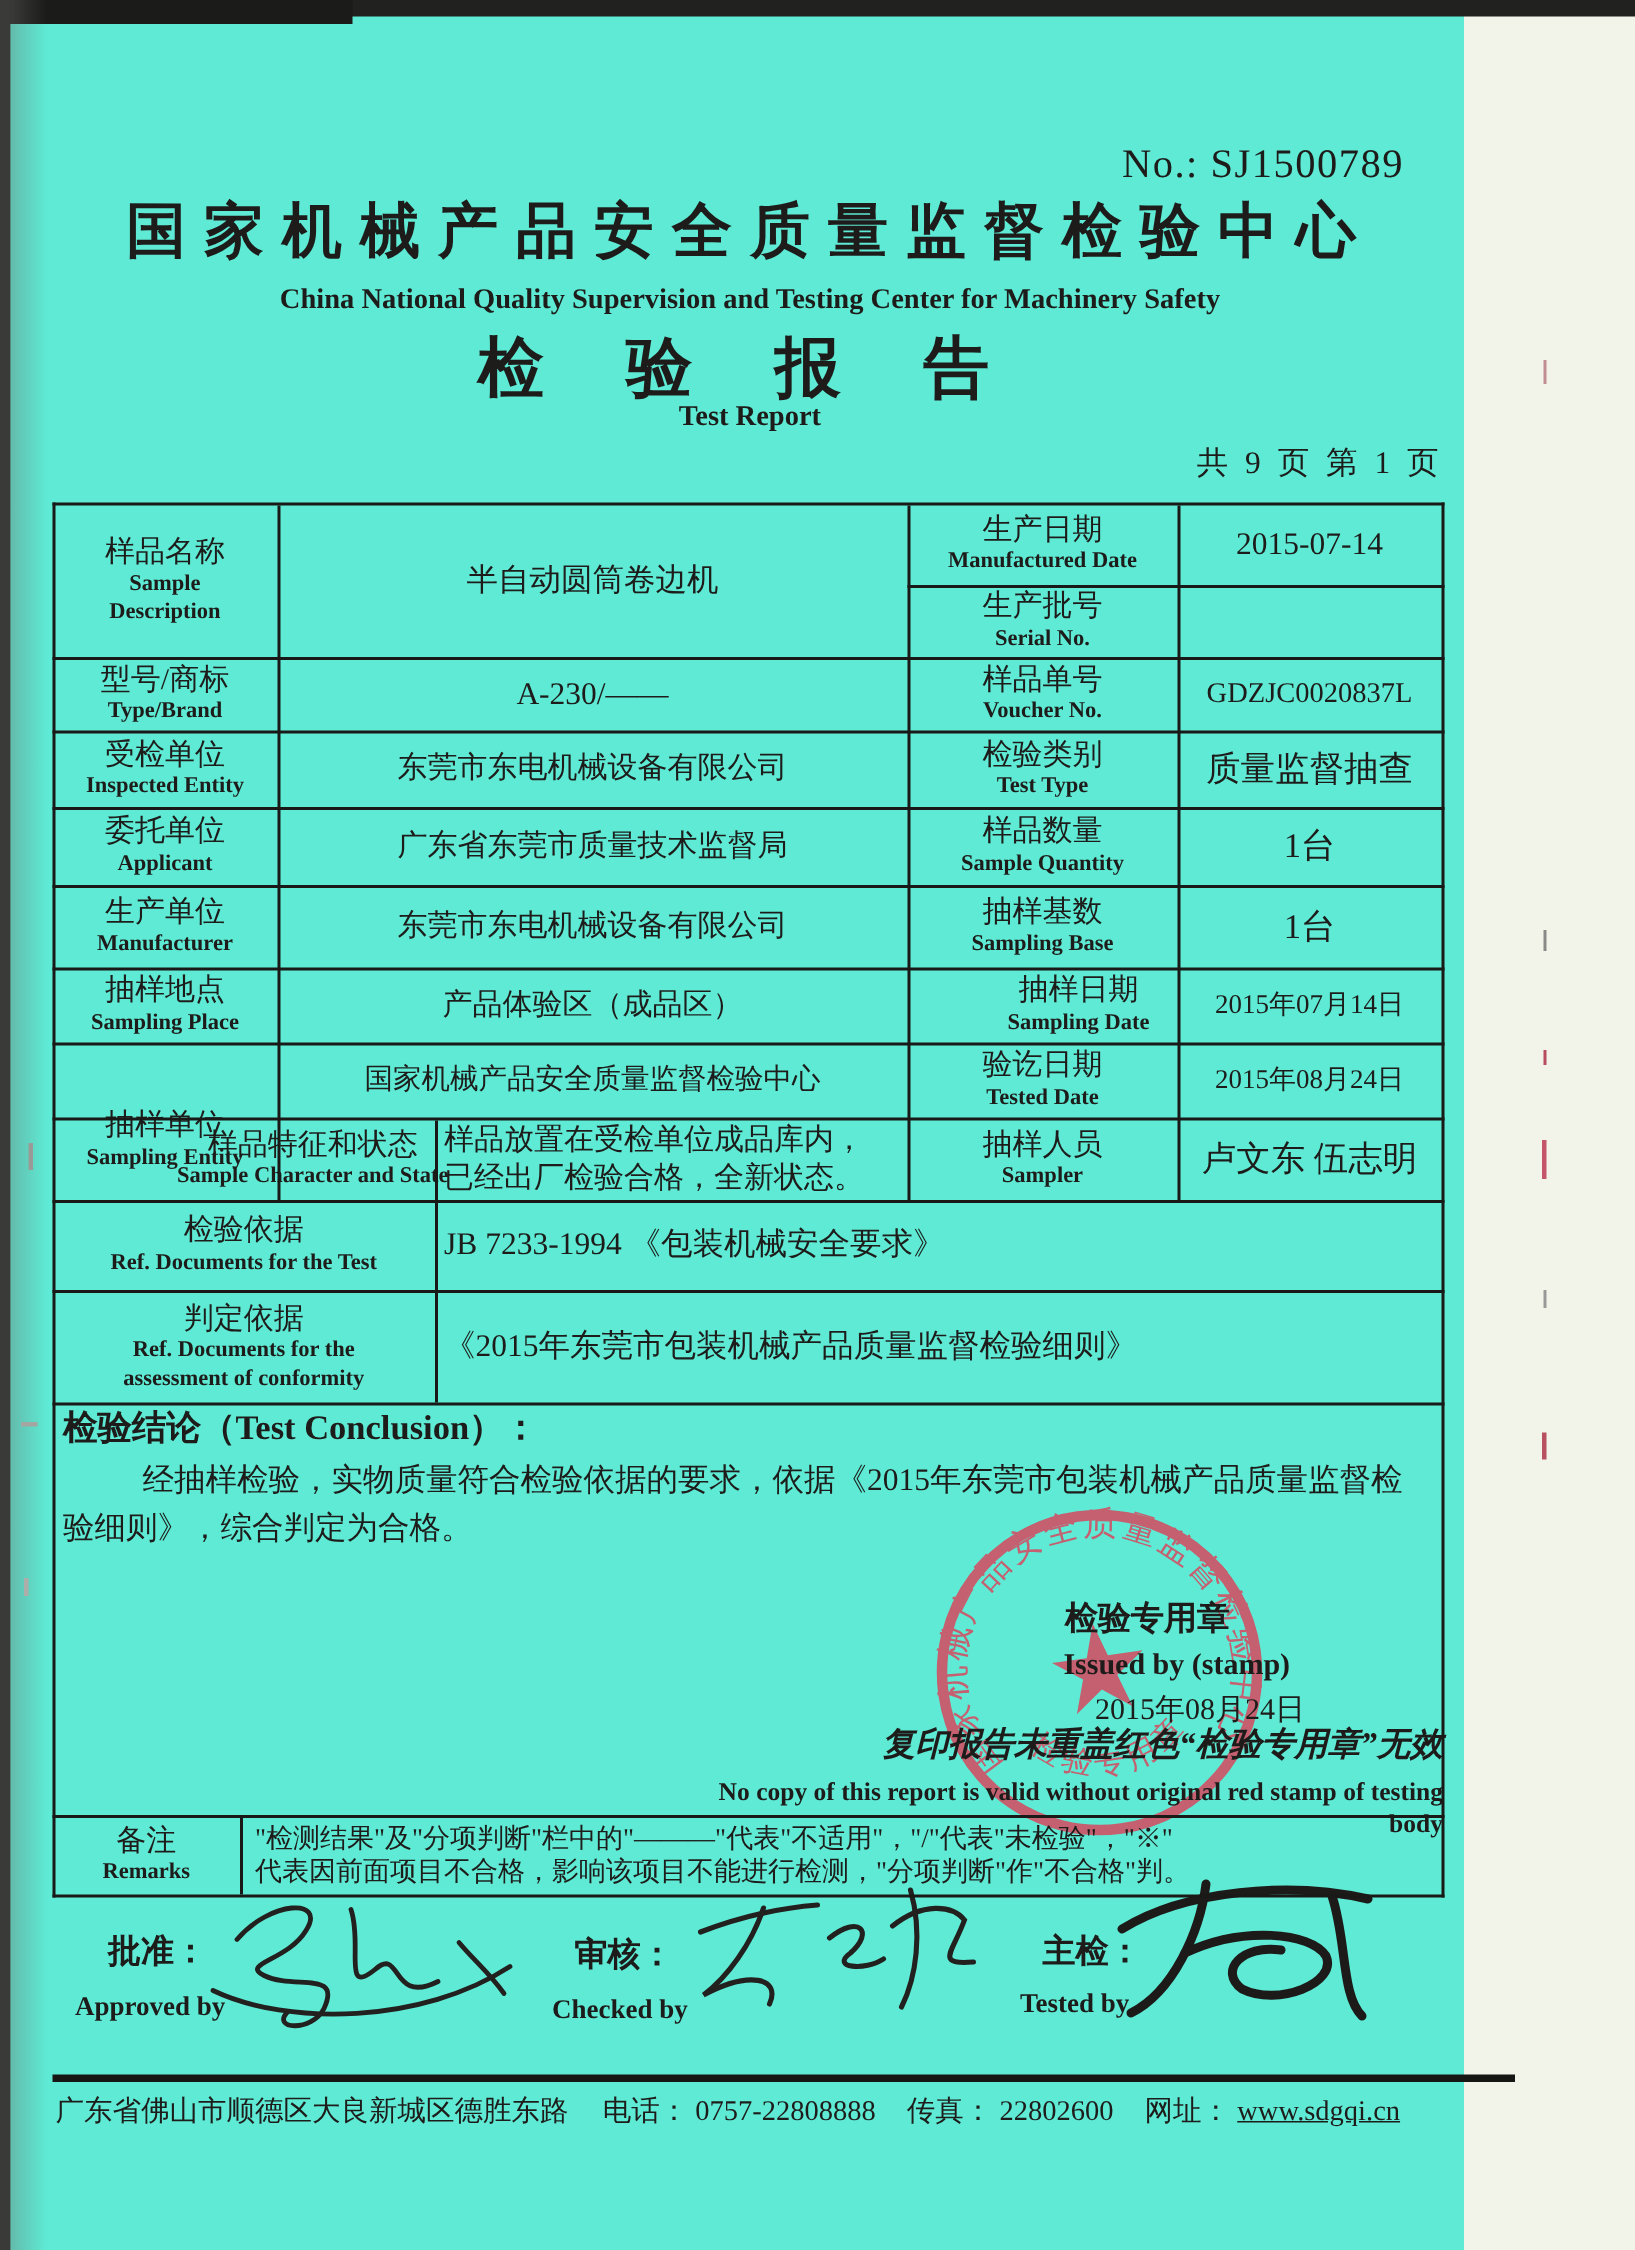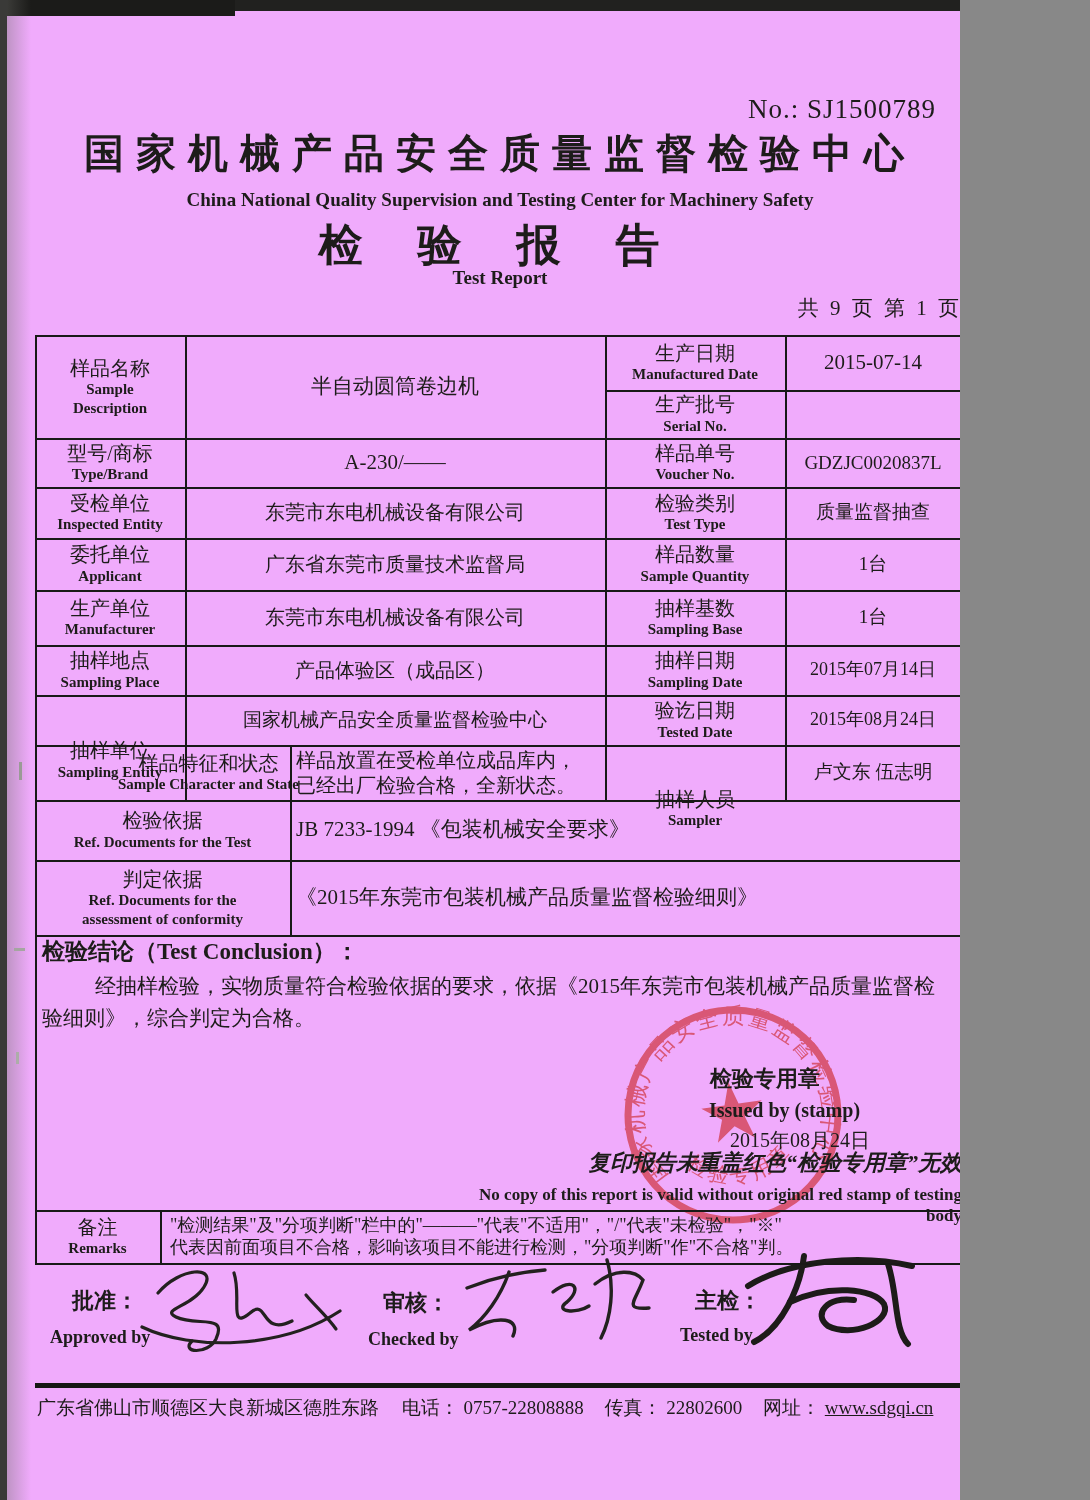--- a/index.html
+++ b/index.html
@@ -1,22 +1,22 @@
 <!DOCTYPE html>
 <html><head>
 <meta charset="utf-8">
 <style>
   html,body{margin:0;padding:0;}
   body{background:#888; font-family:"Liberation Serif","DejaVu Serif",serif;}
-  #page{position:relative;width:960px;height:1500px;background:#f0abfc;overflow:hidden;color:#1d1c1a;}
+  #page{position:relative;width:1090px;height:1500px;background:#5eead4;overflow:hidden;color:#1d1c1a;}
   .abs{position:absolute;}
   .flexc{display:flex;flex-direction:column;align-items:center;justify-content:center;text-align:center;}
   .flexl{display:flex;flex-direction:column;justify-content:center;text-align:left;font-family:Liberation Serif, serif;}
   .cn{font-size:20px;line-height:1.22;color:#1d1c1a;}
-  .cns{font-size:19px;line-height:1.2;color:#1d1c1a;}
+  .cns{font-size:23px;line-height:1.2;color:#1d1c1a;}
   .en{font-family:"Liberation Serif","DejaVu Serif",serif;font-weight:700;font-size:15px;line-height:1.25;color:#1d1c1a;}
   .vser{font-family:"Liberation Serif","DejaVu Serif",serif;font-weight:700;font-size:20px;color:#1d1c1a;}
   .bold{font-weight:700;}
   .gridline{position:absolute;background:#191917;}
   .u{text-decoration:underline;}
   svg text{font-family:"Liberation Serif","DejaVu Serif",serif;}
 </style>
 </head>
 <body>
 
@@ -118,29 +118,29 @@
     <div class="en">Test Type</div>
   </div>
   <div class="abs flexc" style="left:607px;top:540px;width:176px;height:48px;">
     <div class="cn">样品数量</div>
     <div class="en">Sample Quantity</div>
   </div>
   <div class="abs flexc" style="left:607px;top:592px;width:176px;height:51px;">
     <div class="cn">抽样基数</div>
     <div class="en">Sampling Base</div>
   </div>
-  <div class="abs flexc" style="left:607px;top:647px;width:176px;height:46px;">
+  <div class="abs flexc" style="left:607px;top:647px;width:176px;height:46px;padding-left:24px;">
     <div class="cn">抽样日期</div>
     <div class="en">Sampling Date</div>
   </div>
   <div class="abs flexc" style="left:607px;top:697px;width:176px;height:46px;">
     <div class="cn">验讫日期</div>
     <div class="en">Tested Date</div>
   </div>
-  <div class="abs flexc" style="left:607px;top:747px;width:176px;height:51px;margin-top:36px;">
+  <div class="abs flexc" style="left:607px;top:747px;width:176px;height:51px;">
     <div class="cn">抽样人员</div>
     <div class="en">Sampler</div>
   </div>
 
   <div class="abs flexc vser" style="left:787px;top:337px;width:172px;height:51px;font-size:21px;font-weight:400;">2015-07-14</div>
   <div class="abs flexc vser" style="left:787px;top:440px;width:172px;height:45px;font-size:19px;font-weight:400;">GDZJC0020837L</div>
   <div class="abs flexc cns" style="left:787px;top:489px;width:172px;height:47px;">质量监督抽查</div>
   <div class="abs flexc cns" style="left:787px;top:540px;width:172px;height:48px;">1台</div>
   <div class="abs flexc cns" style="left:787px;top:592px;width:172px;height:51px;">1台</div>
   <div class="abs flexc cns" style="left:787px;top:647px;width:172px;height:46px;font-size:18px;">2015年07月14日</div>

